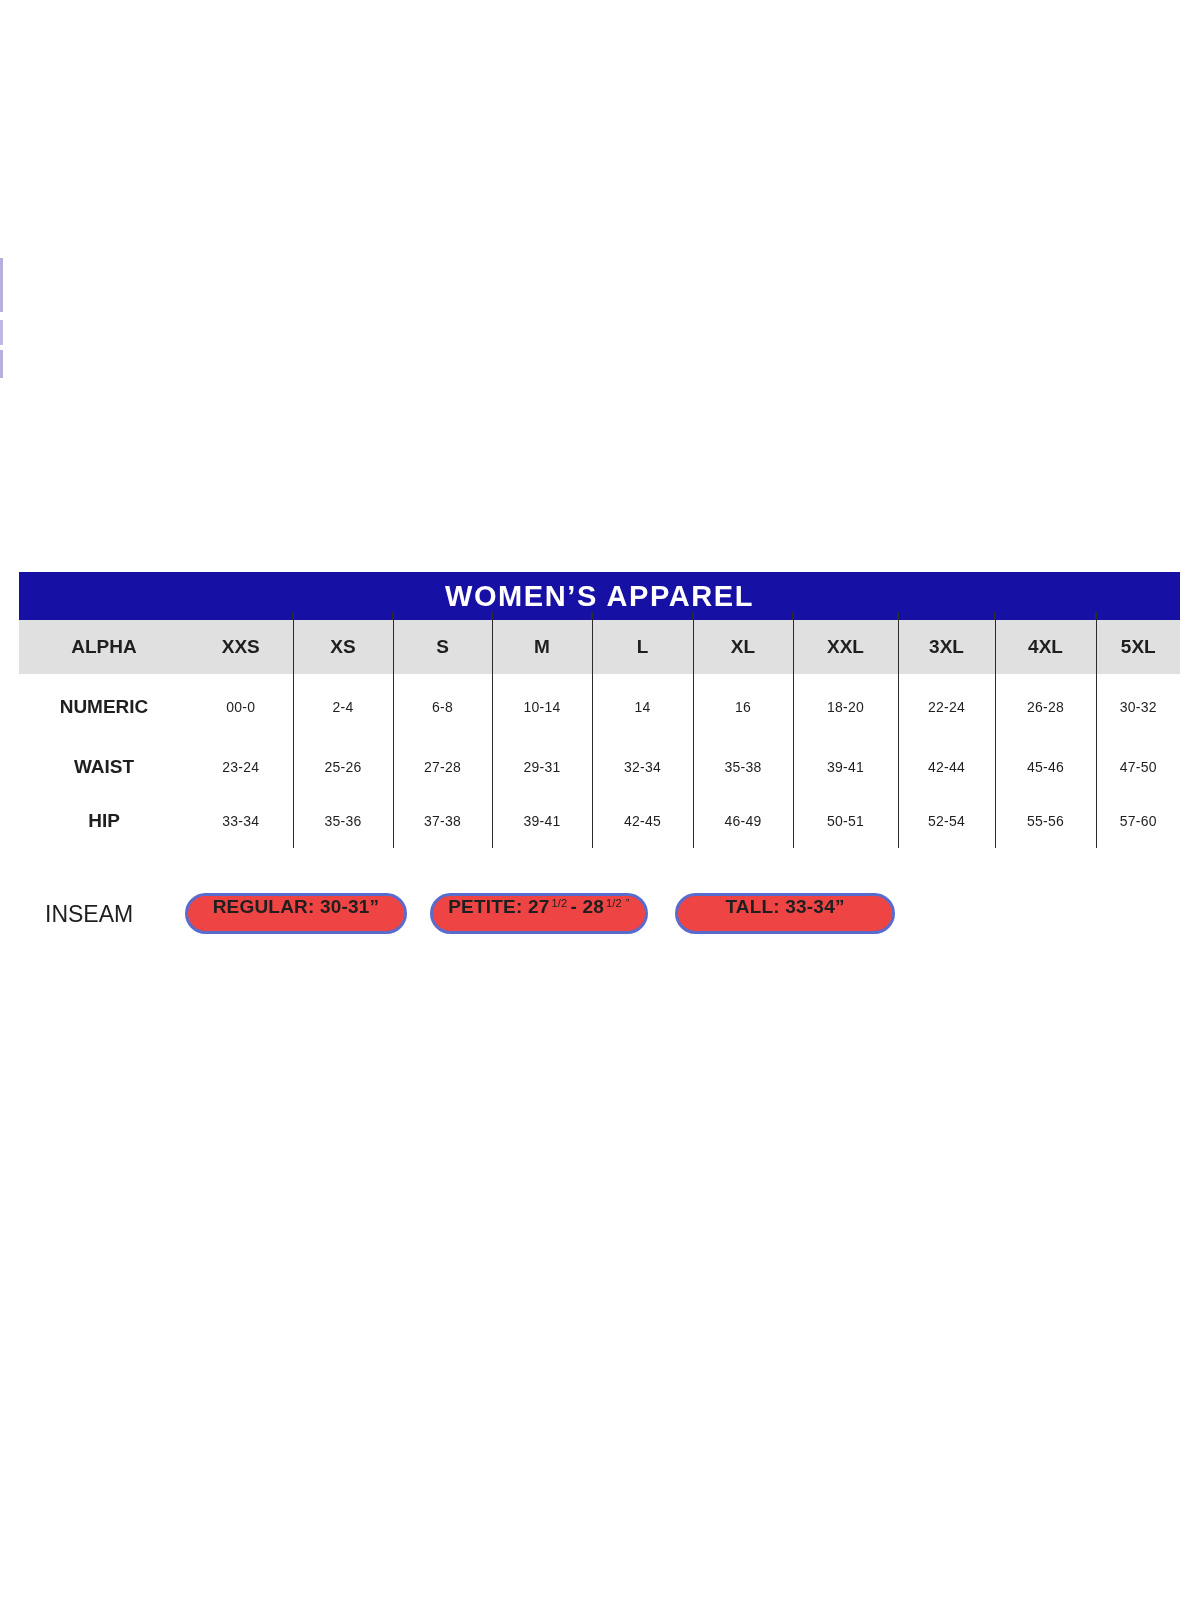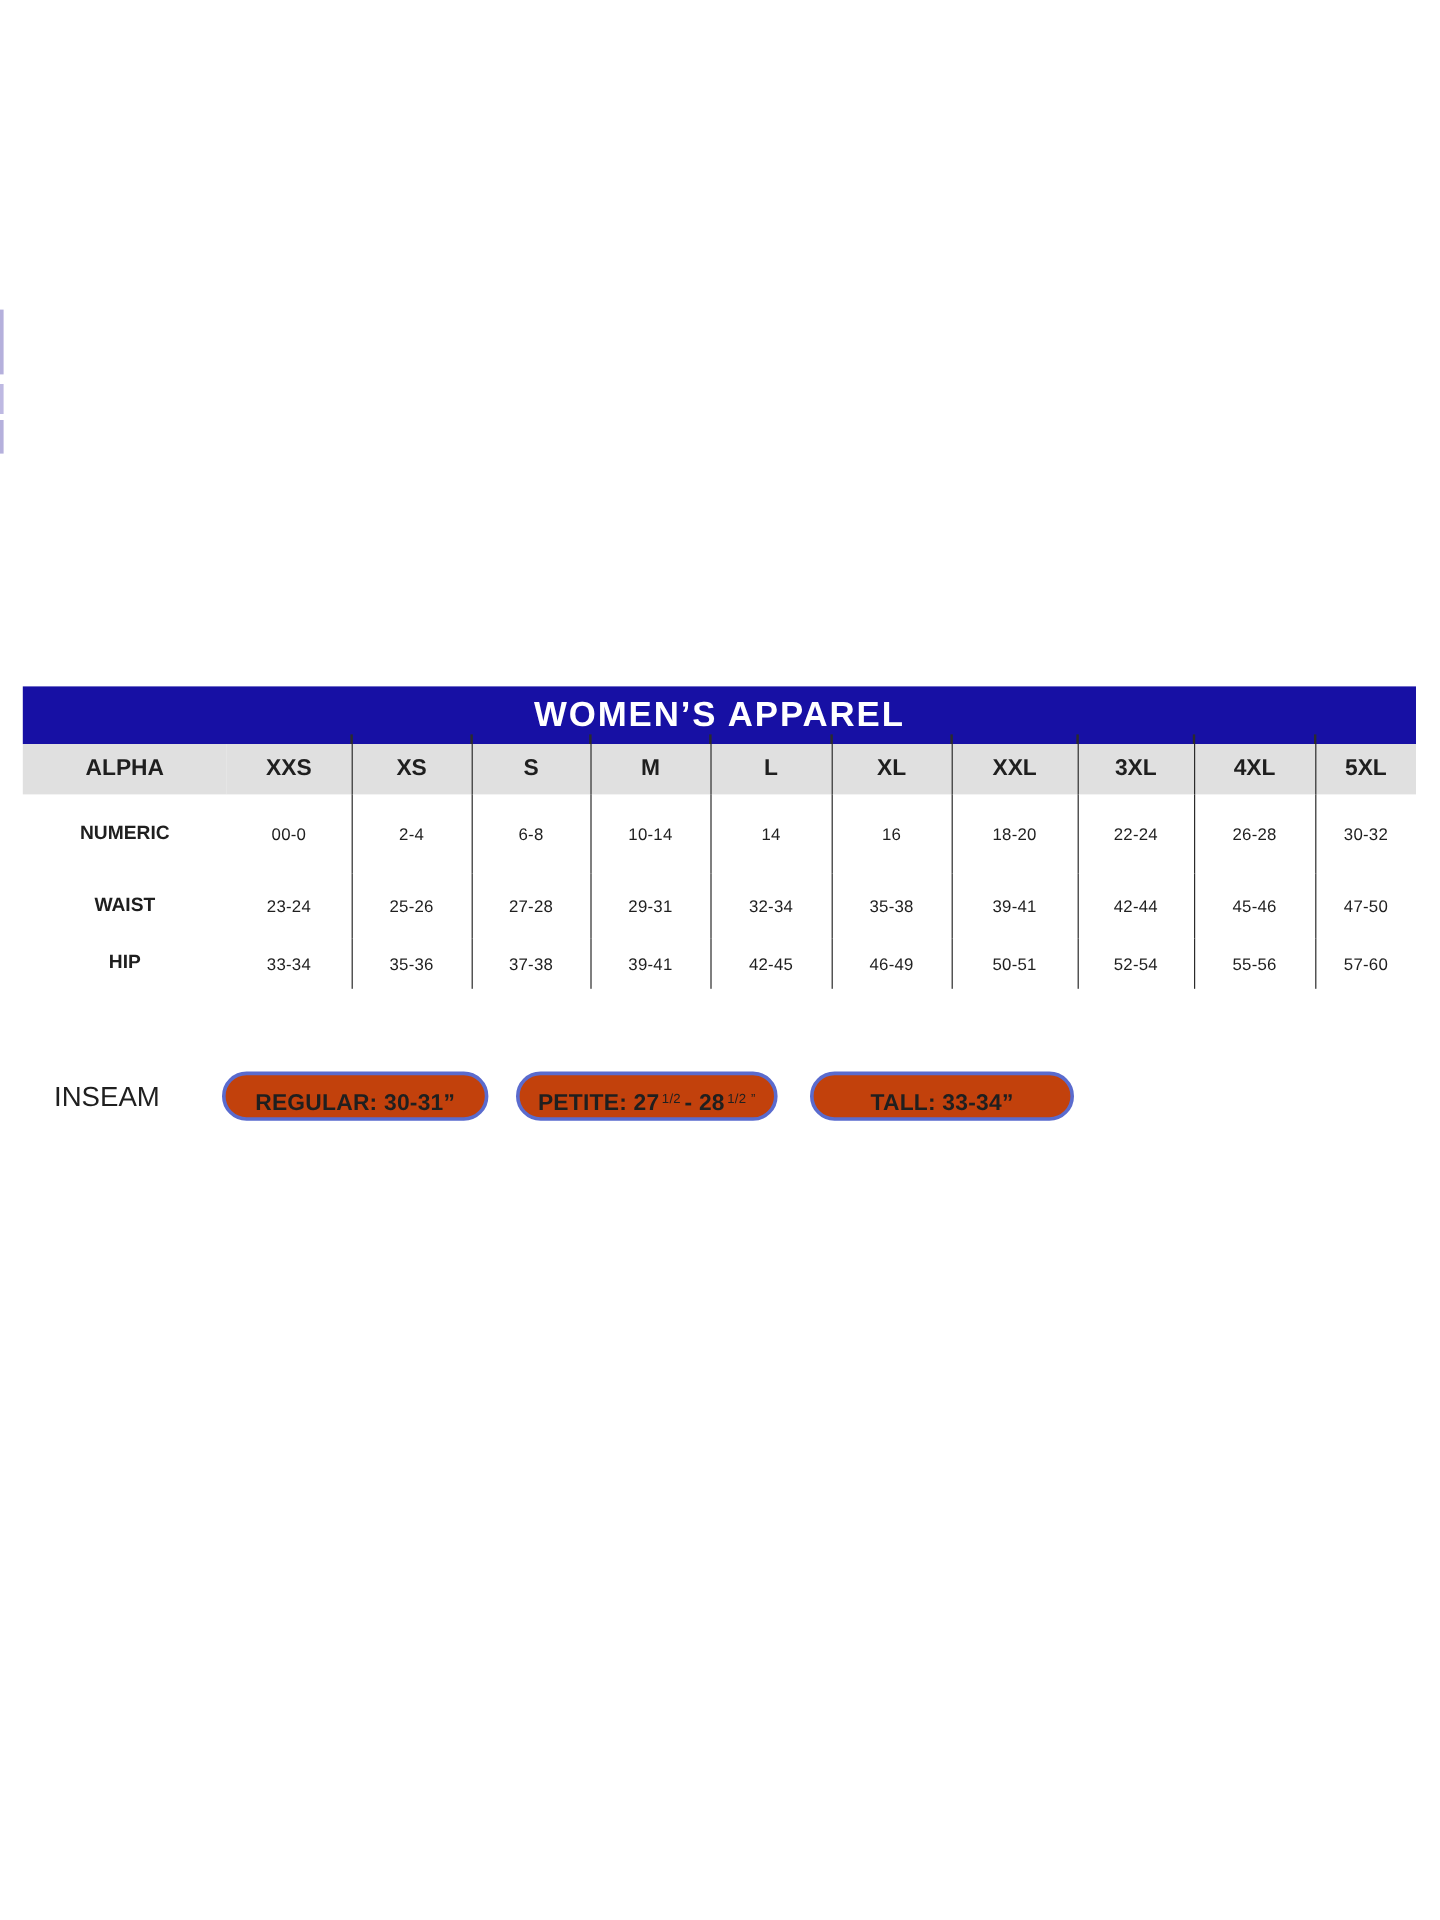--- a/index.html
+++ b/index.html
@@ -25,40 +25,40 @@
     color: #ffffff; font-size: 29px; font-weight: 700; letter-spacing: 1.6px;
   }
   
   .tick { position: absolute; top: 612px; width: 2px; height: 8px; background: #2b2b2b; }
 
   
   table.size-table {
     position: absolute; left: 19px; top: 620px; width: 1161px;
     border-collapse: collapse; table-layout: fixed;
   }
-  table.size-table td { vertical-align: middle; text-align: center; padding: 0; }
+  table.size-table td { vertical-align: middle; text-align: center; padding: 16px; }
   tr.hdr { background: #e0e0e0; height: 42px; }
   tr.hdr td { font-weight: 700; font-size: 19px; }
   tr.r-numeric { height: 66px; }
   tr.r-bust, tr.r-waist { height: 54px; }
   tr.r-hip { height: 42px; }
-  td.rowlabel { text-align: left; padding-left: 26px; font-weight: 700; font-size: 16px; }
+  td.rowlabel { text-align: left; padding-left: 26px; font-weight: 700; font-size: 19px; }
   td.val { font-size: 14px; font-weight: 400; letter-spacing: 0.2px; }
   td.div { border-left: 1.5px solid #2b2b2b; }
 
   
   .inseam-label {
     position: absolute; left: 45px; top: 893px; height: 42px;
     display: flex; align-items: center;
     font-weight: 400; font-size: 23px;
   }
   .pill {
     position: absolute; top: 893px; height: 41px; box-sizing: border-box;
-    background: #c2410c; border: 3px solid #5a6bce; border-radius: 24px;
-    display: flex; align-items: flex-end; justify-content: center;
+    background: #ef4444; border: 3px solid #5a6bce; border-radius: 24px;
+    display: flex; align-items: flex-start; justify-content: center;
     font-size: 19px; font-weight: 700; color: #1f1f1f; letter-spacing: 0.2px;
     white-space: nowrap;
   }
   .pill .num { font-weight: 700; }
   .pill .sup { font-size: 11px; font-weight: 500; position: relative; top: -6px; margin: 0 3px 0 2px; }
   .pill .sup.q { margin: 0 0 0 1px; }
 </style>
 </head>
 <body>
 

